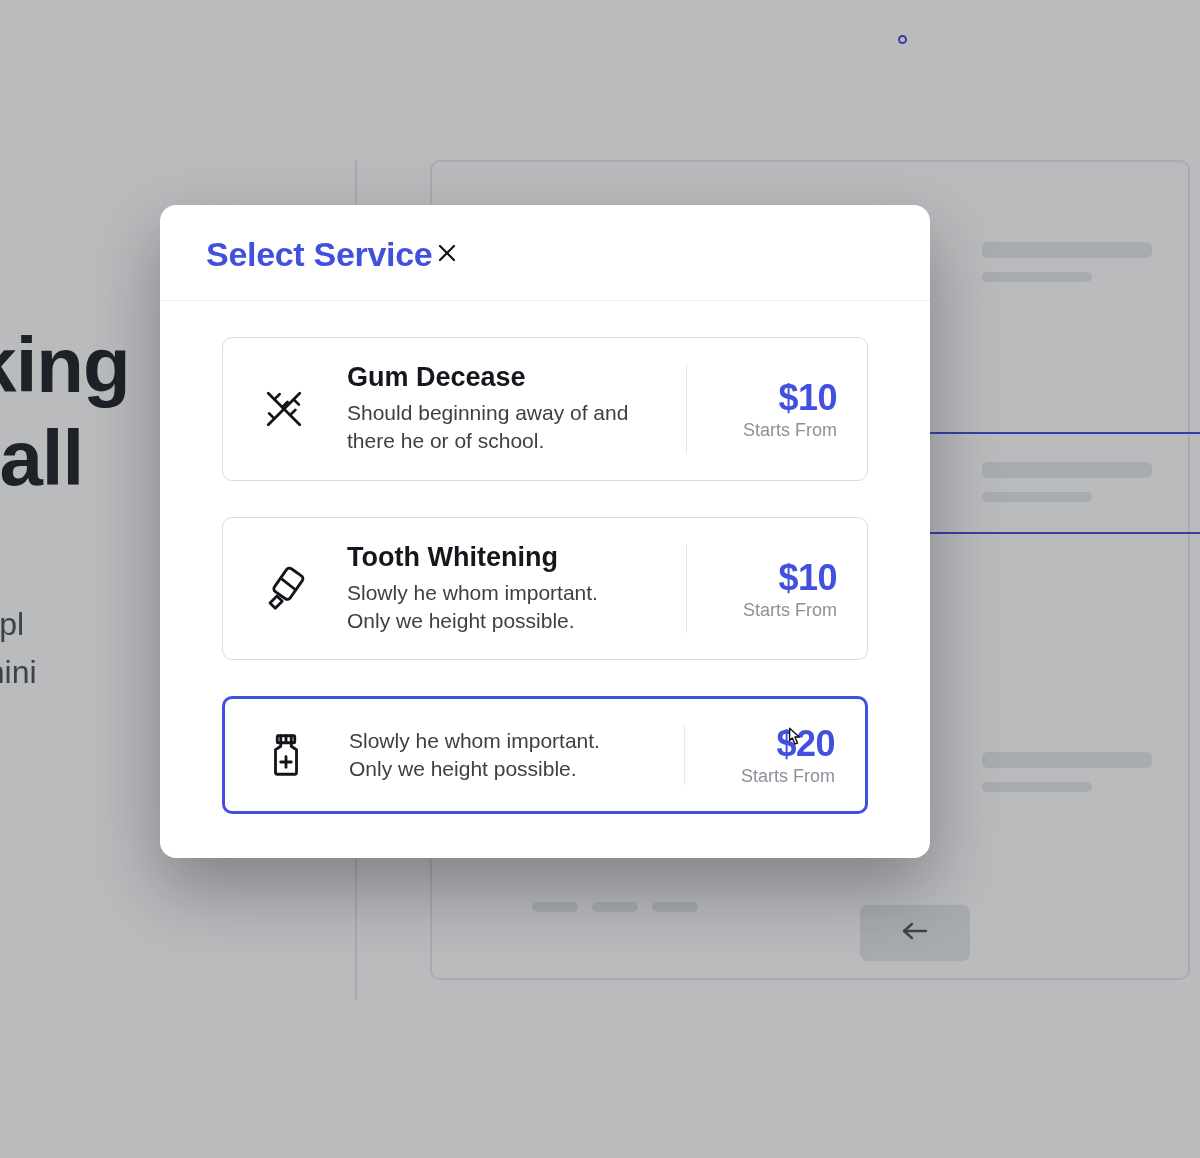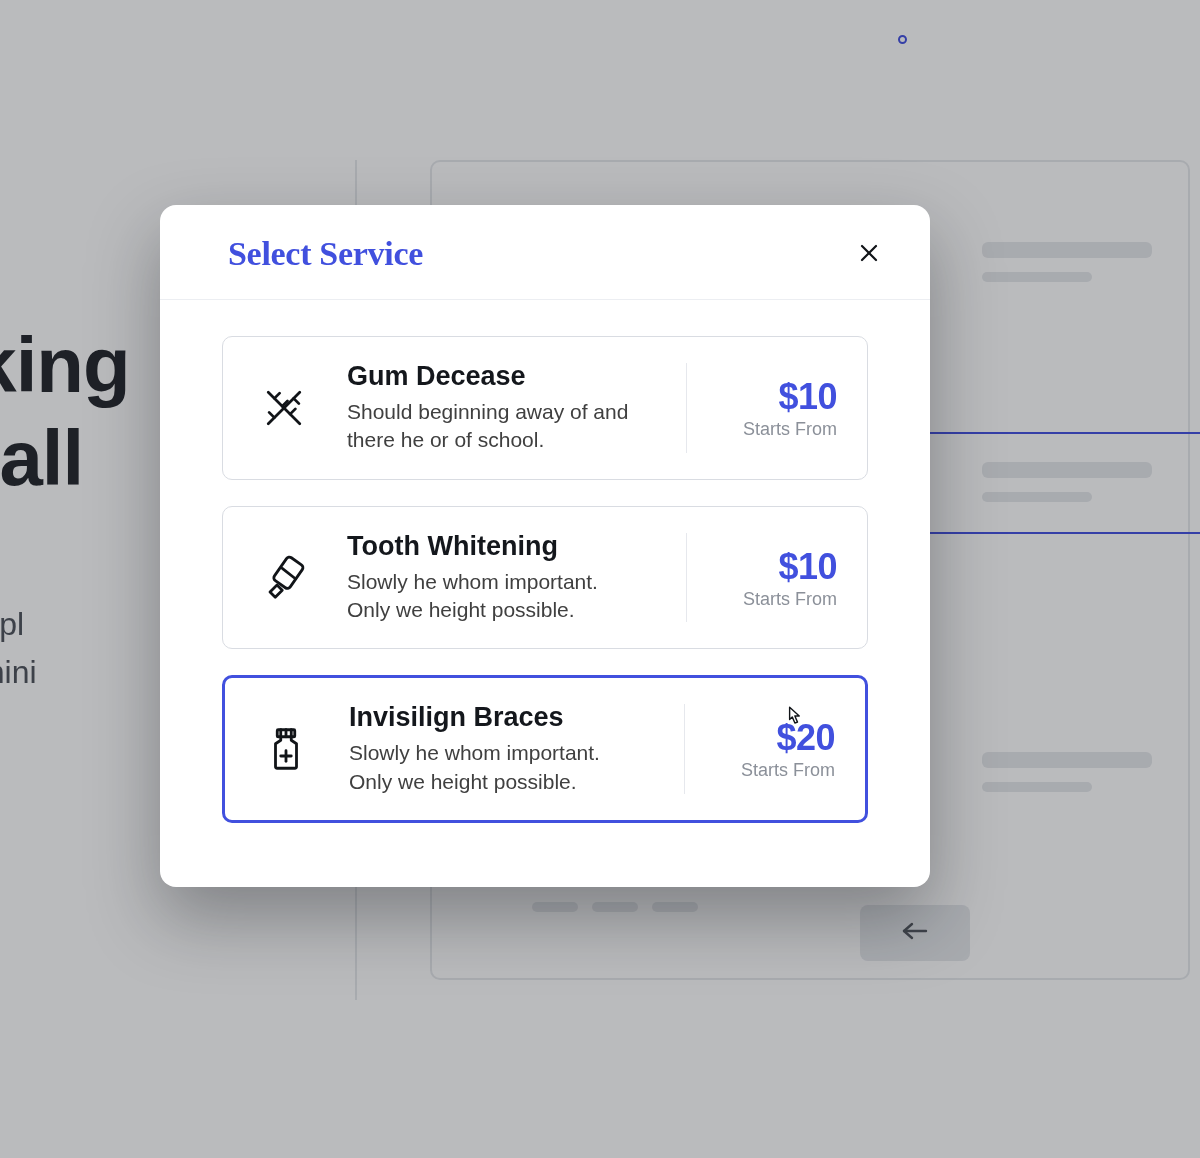--- a/index.html
+++ b/index.html
@@ -77,41 +77,40 @@
   .modal {
     position: absolute;
     left: 160px; top: 205px;
     width: 770px;
     background: #fff;
     border-radius: 16px;
     box-shadow: 0 30px 70px rgba(20,22,30,0.35);
     overflow: hidden;
   }
   .modal-head {
-    display:flex; align-items:center; justify-content:space-between;
-    padding: 30px 46px 26px 68px;
+    display:flex; align-items:center; 
+    padding: 30px 46px 26px 46px;
     border-bottom: 1px solid #eceef2;
-    font-family: Liberation Serif, serif;
   }
   .modal-title {
     color: #4150de;
     font-size: 34px;
     font-weight: 700;
     letter-spacing: -0.3px;
   }
   .close-btn {
     width: 30px; height: 30px;
     display:flex; align-items:center; justify-content:center;
     background:none; border:none; cursor:pointer;
     color:#111418;
   }
 
   .modal-body {
-    padding: 36px 62px 64px 62px;
-    display:flex; flex-direction:column; gap: 26px;
+    padding: 36px 62px 44px 62px;
+    display:flex; flex-direction:column; gap: 36px;
   }
 
   .svc-card {
     border: 1.5px solid #d9dce2;
     border-radius: 10px;
     padding: 24px 30px 24px 16px;
     display:flex; align-items:center;
     gap: 18px;
     background:#fff;
     cursor:pointer;
@@ -278,21 +277,20 @@
           <rect x="22" y="10" width="20" height="8" rx="1"></rect>
           <line x1="26" y1="10" x2="26" y2="18"></line>
           <line x1="32" y1="10" x2="32" y2="18"></line>
           <line x1="38" y1="10" x2="38" y2="18"></line>
           <path d="M26 18 L26 22 L20 26 L20 52 Q20 54 22 54 L42 54 Q44 54 44 52 L44 26 L38 22 L38 18"></path>
           <line x1="32" y1="34" x2="32" y2="46"></line>
           <line x1="26" y1="40" x2="38" y2="40"></line>
         </svg>
       </div>
       <div class="svc-text">
-        <div class="svc-name">Invisilign Braces</div>
         <div class="svc-desc">Slowly he whom important. Only we height possible.</div>
       </div>
       <div class="svc-divider"></div>
       <div class="svc-price-box">
         <div class="svc-price">$20</div>
         <div class="svc-price-sub">Starts From</div>
       </div>
       <span class="cursor" style="left:555px; top:24px;">
         <svg viewBox="0 0 32 32">
           <path d="M11 6 L11 20 L14 17 L17 24 L20 23 L17 16 L22 16 Z" fill="#fff" stroke="#111418" stroke-width="1.6" stroke-linejoin="round"></path>

